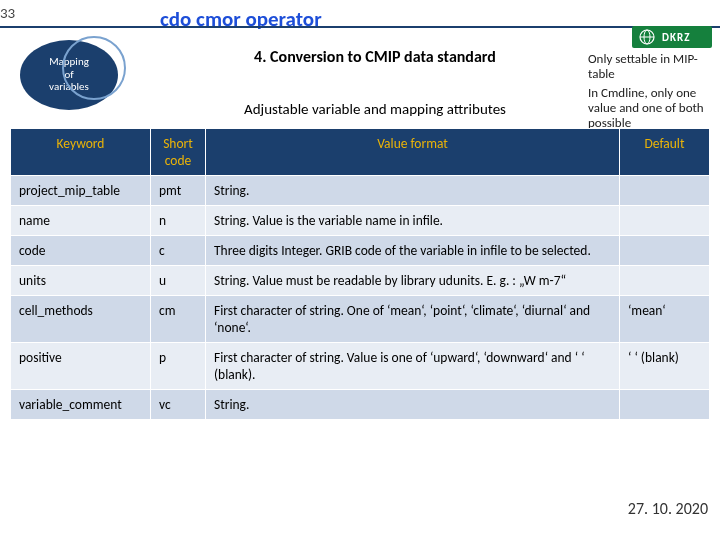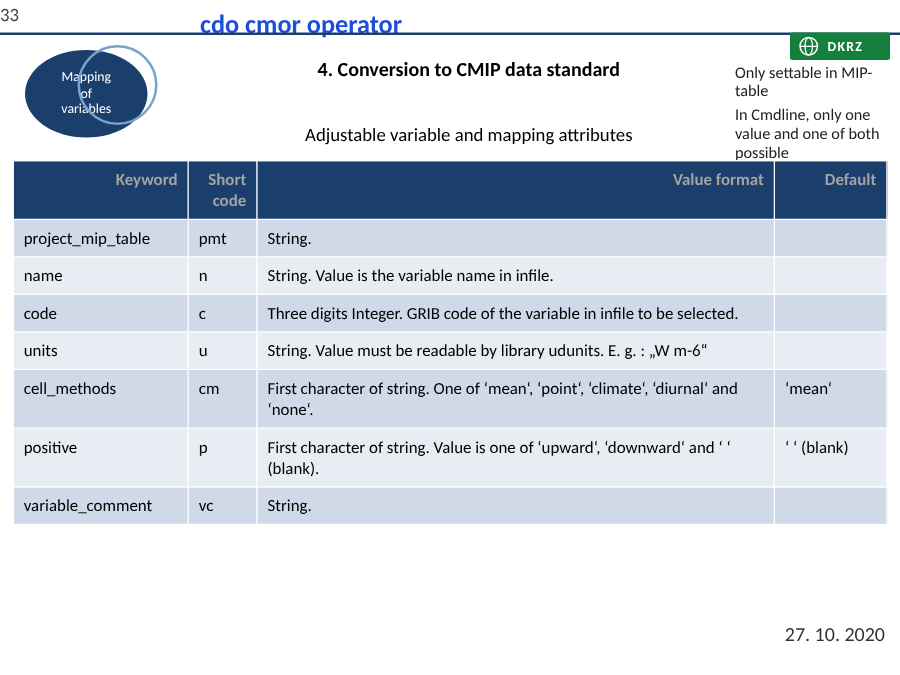--- a/index.html
+++ b/index.html
@@ -21,21 +21,21 @@
 
   .heading4 { position: absolute; top: 47px; left: 175px; width: 400px; text-align: center; font-size: 16px; font-weight: 700; }
   .subhead { position: absolute; top: 100px; left: 165px; width: 420px; text-align: center; font-size: 15px; }
 
   .note { position: absolute; right: 12px; font-size: 13px; color: #222; width: 120px; text-align: left; line-height: 1.15; }
   .note1 { top: 52px; }
   .note2 { top: 86px; }
 
   .tbl { position: absolute; top: 128px; left: 10px; width: 700px; border-collapse: collapse; font-size: 13.5px; }
   .tbl th, .tbl td { border: 1px solid #fff; padding: 6px 8px; vertical-align: top; }
-  .tbl thead th { background: #1b3f6d; color: #a3a3a3; font-weight: 700; text-align: right; }
+  .tbl thead th { background: #1b3f6d; color: #eab308; font-weight: 400; text-align: center; }
   .tbl tbody tr:nth-child(odd) td { background: #cfd9e8; }
   .tbl tbody tr:nth-child(even) td { background: #e8edf4; }
   .col-key { width: 140px; }
   .col-short { width: 55px; }
   .col-val { width: auto; }
   .col-def { width: 90px; }
 
   .footer-date { position: absolute; bottom: 22px; right: 12px; font-size: 16px; color: #333; }
 </style>
 </head>
@@ -97,21 +97,21 @@
       </tr>
       <tr>
         <td>code</td>
         <td>c</td>
         <td>Three digits Integer. GRIB code of the variable in infile to be selected.</td>
         <td></td>
       </tr>
       <tr>
         <td>units</td>
         <td>u</td>
-        <td>String. Value must be readable by library udunits. E. g. : „W m-6“</td>
+        <td>String. Value must be readable by library udunits. E. g. : „W m-7“</td>
         <td></td>
       </tr>
       <tr>
         <td>cell_methods</td>
         <td>cm</td>
         <td>First character of string. One of ‘mean‘, ‘point‘, ‘climate‘, ‘diurnal‘ and ‘none‘.</td>
         <td>‘mean‘</td>
       </tr>
       <tr>
         <td>positive</td>

